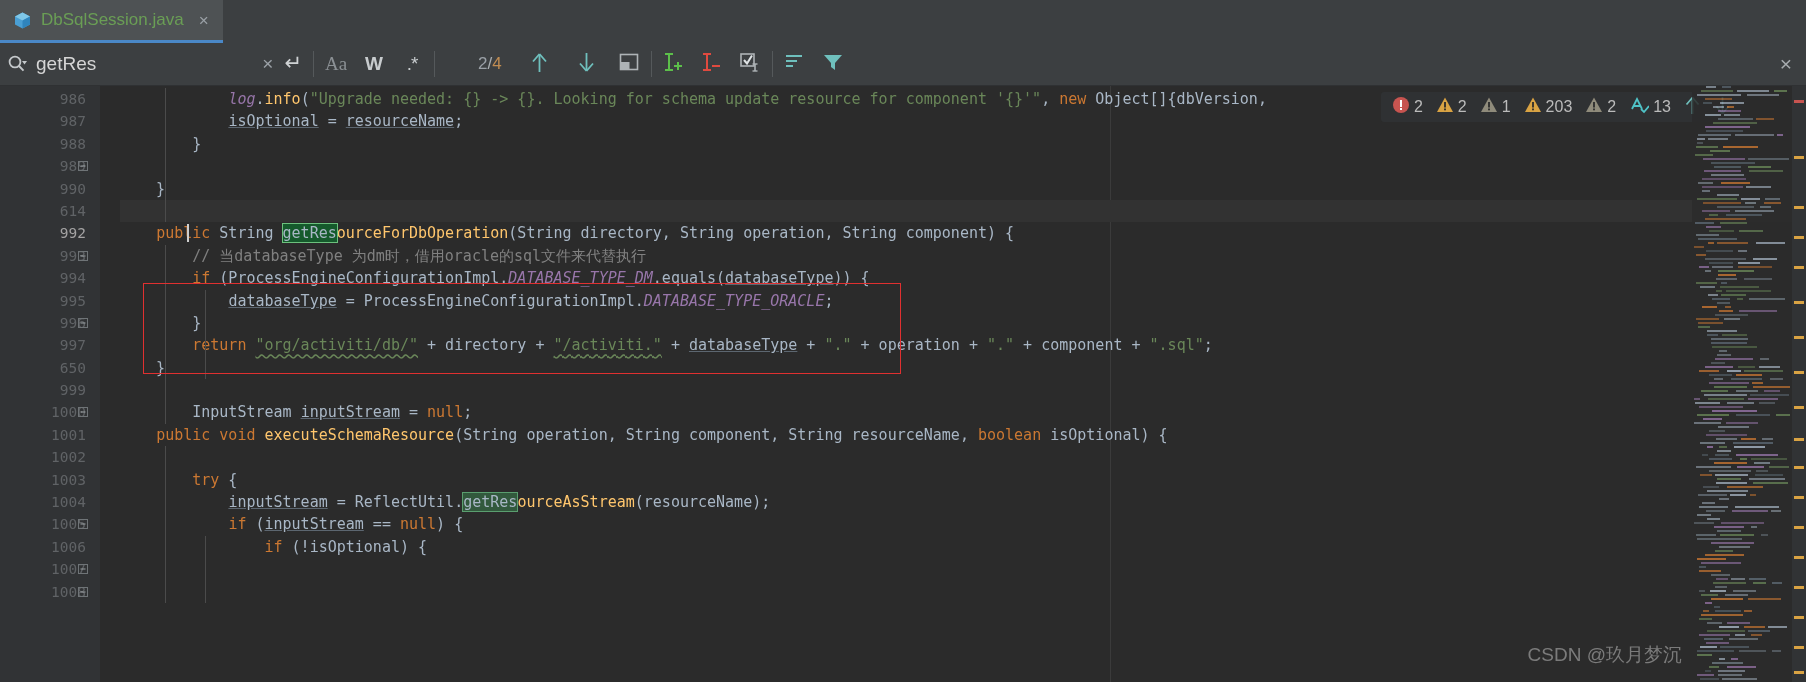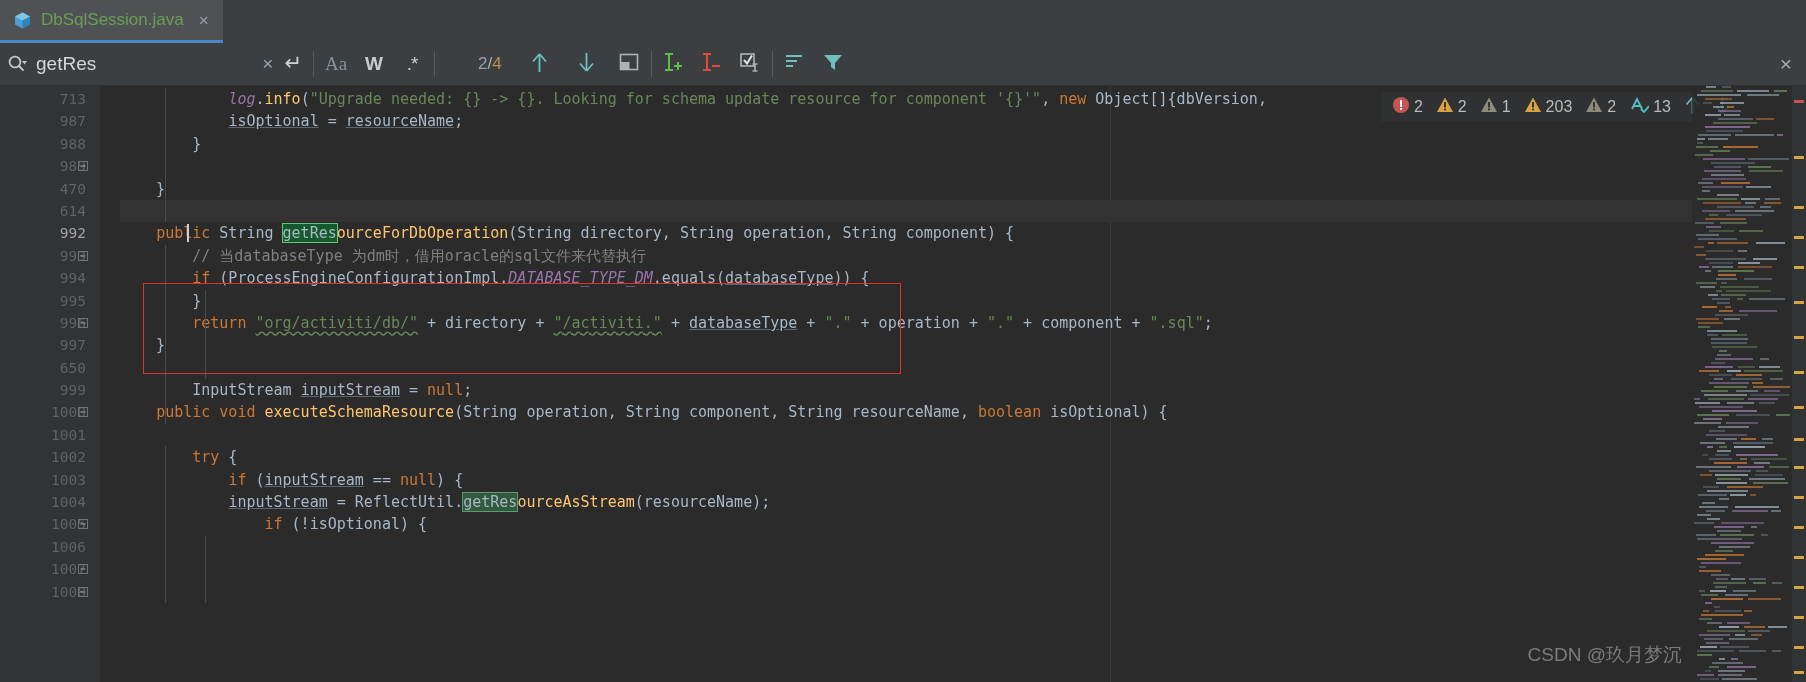--- a/index.html
+++ b/index.html
@@ -384,28 +384,28 @@
       </svg>
     </span>
   </div>
 
   <div class="close-all">×</div>
 </div>
 
 <div class="editor">
 
   <div class="gutter" id="gutter">
-      <div class="gl">713</div>
+      <div class="gl">986</div>
       <div class="gl">987</div>
       <div class="gl">988</div>
       <div class="gl">989<span class="fold"><svg width="10" height="10" viewBox="0 0 10 10">
             <rect x="0.5" y="0.5" width="9" height="9" fill="none" stroke="#6f7477"></rect>
             <line x1="2.5" y1="5" x2="7.5" y2="5" stroke="#9aa0a3"></line>
           </svg></span></div>
-      <div class="gl">470</div>
+      <div class="gl">990</div>
       <div class="gl">614</div>
       <div class="gl current">992</div>
       <div class="gl">993<span class="fold"><svg width="10" height="10" viewBox="0 0 10 10">
             <rect x="0.5" y="0.5" width="9" height="9" fill="none" stroke="#6f7477"></rect>
             <line x1="2.5" y1="5" x2="7.5" y2="5" stroke="#9aa0a3"></line>
           </svg></span></div>
       <div class="gl">994</div>
       <div class="gl">995</div>
       <div class="gl">996<span class="fold"><svg width="10" height="10" viewBox="0 0 10 10">
             <rect x="0.5" y="0.5" width="9" height="9" fill="none" stroke="#6f7477"></rect>
@@ -441,30 +441,31 @@
     <div class="col-marker" style="left:1010px"></div>
   <div class="ln">            <span class="logvar">log</span>.<span class="mth">info</span>(<span class="str">"Upgrade needed: {} -&gt; {}. Looking for schema update resource for component '{}'"</span>, <span class="kw">new</span> Object[]{dbVersion,</div>
       <div class="ln">            <span class="loc">isOptional</span> = <span class="loc">resourceName</span>;</div>
       <div class="ln">        }</div>
       <div class="ln">&nbsp;</div>
       <div class="ln">    }</div>
       <div class="ln cur-line">&nbsp;</div>
       <div class="ln">    <span class="kw">public</span> String <span class="hl-cur">getRes</span><span class="mth">ourceForDbOperation</span>(String directory, String operation, String component) {</div>
       <div class="ln">        <span class="cmt">// 当databaseType 为dm时，借用oracle的sql文件来代替执行</span></div>
       <div class="ln">        <span class="kw">if</span> (ProcessEngineConfigurationImpl.<span class="stat">DATABASE_TYPE_DM</span>.equals(<span class="loc">databaseType</span>)) {</div>
+      <div class="ln">            <span class="loc">databaseType</span> = ProcessEngineConfigurationImpl.<span class="stat">DATABASE_TYPE_ORACLE</span>;</div>
       <div class="ln">        }</div>
       <div class="ln">        <span class="kw">return</span> <span class="str squiggle">"org/activiti/db/"</span> + directory + <span class="str squiggle">"/activiti."</span> + <span class="loc">databaseType</span> + <span class="str">"."</span> + operation + <span class="str">"."</span> + component + <span class="str">".sql"</span>;</div>
       <div class="ln">    }</div>
       <div class="ln">&nbsp;</div>
       <div class="ln">        InputStream <span class="loc">inputStream</span> = <span class="kw">null</span>;</div>
       <div class="ln">    <span class="kw">public</span> <span class="kw">void</span> <span class="mth">executeSchemaResource</span>(String operation, String component, String resourceName, <span class="kw">boolean</span> isOptional) {</div>
       <div class="ln">&nbsp;</div>
       <div class="ln">        <span class="kw">try</span> {</div>
+      <div class="ln">            <span class="loc">inputStream</span> = ReflectUtil.<span class="hl">getRes</span><span class="mth">ourceAsStream</span>(resourceName);</div>
       <div class="ln">            <span class="kw">if</span> (<span class="loc">inputStream</span> == <span class="kw">null</span>) {</div>
-      <div class="ln">            <span class="loc">inputStream</span> = ReflectUtil.<span class="hl">getRes</span><span class="mth">ourceAsStream</span>(resourceName);</div>
       <div class="ln">                <span class="kw">if</span> (!isOptional) {</div>
       <div class="caret" style="left: 87px; top: 138.4px;"></div>
       <div class="indent-guide" style="left: 65px; top: 2px; height: 134.4px;"></div>
       <div class="indent-guide" style="left: 65px; top: 158.8px; height: 179.2px;"></div>
       <div class="indent-guide" style="left: 65px; top: 360.4px; height: 156.8px;"></div>
       <div class="indent-guide" style="left: 105px; top: 203.6px; height: 89.6px;"></div>
       <div class="indent-guide" style="left: 105px; top: 450px; height: 67.2px;"></div>
     </div>
 
   <div class="redbox" style="left:143px; top:197px; width:758px; height:91px;"></div>

